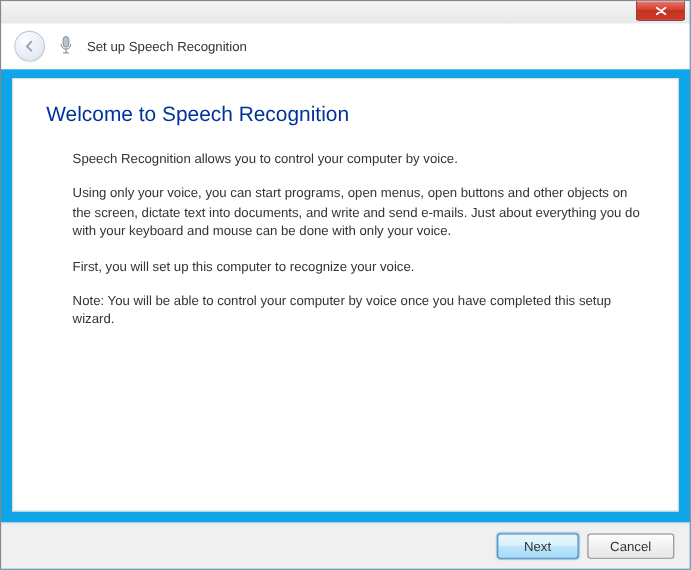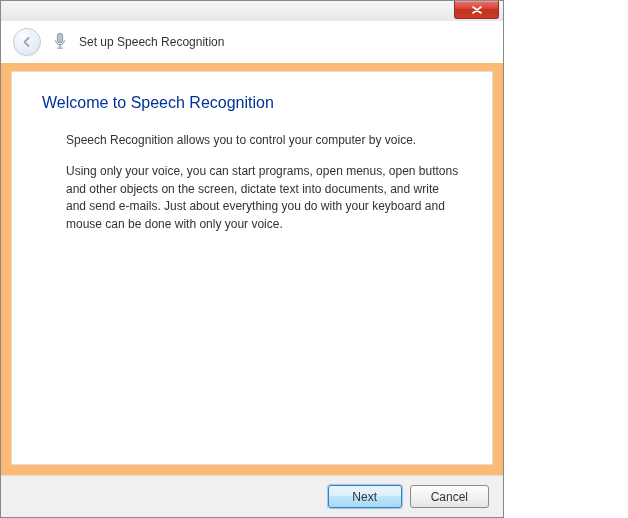--- a/index.html
+++ b/index.html
@@ -9,24 +9,24 @@
     }
     body {
       font-family: "Segoe UI", Tahoma, sans-serif;
       background: #fff;
       width: 628px;
       height: 518px;
       overflow: hidden;
       position: relative;
     }
     .window {
-      width: 504px;
+      width: 628px;
       height: 518px;
       border: 1px solid #888;
-      background: #fdba74;
+      background: #0ea5e9;
       display: flex;
       flex-direction: column;
       position: relative;
     }
     .titlebar {
       height: 20px;
       background: linear-gradient(to bottom, #f5f5f5, #e8e8e8);
       display: flex;
       justify-content: flex-end;
       align-items: flex-start;
@@ -91,21 +91,21 @@
       display: flex;
       flex-direction: column;
     }
     .content-panel {
       flex: 1;
       border: 1px solid #dcdcdc;
       background: #fff;
       padding: 22px 30px;
     }
     .heading {
-      font-size: 16px;
+      font-size: 19px;
       color: #003399;
       font-weight: normal;
       margin-bottom: 20px;
     }
     .para {
       font-size: 12px;
       color: #333;
       line-height: 1.45;
       margin-bottom: 14px;
       margin-left: 24px;
@@ -166,20 +166,22 @@
       </svg>
     </div>
     <div class="header-title">Set up Speech Recognition</div>
   </div>
 
   <div class="content-outer">
     <div class="content-panel">
       <div class="heading">Welcome to Speech Recognition</div>
       <div class="para">Speech Recognition allows you to control your computer by voice.</div>
       <div class="para">Using only your voice, you can start programs, open menus, open buttons and other objects on the screen, dictate text into documents, and write and send e-mails. Just about everything you do with your keyboard and mouse can be done with only your voice.</div>
+      <div class="para">First, you will set up this computer to recognize your voice.</div>
+      <div class="para">Note: You will be able to control your computer by voice once you have completed this setup wizard.</div>
     </div>
   </div>
 
   <div class="footer">
     <button class="btn btn-primary">Next</button>
     <button class="btn">Cancel</button>
   </div>
 
 </div>
 

